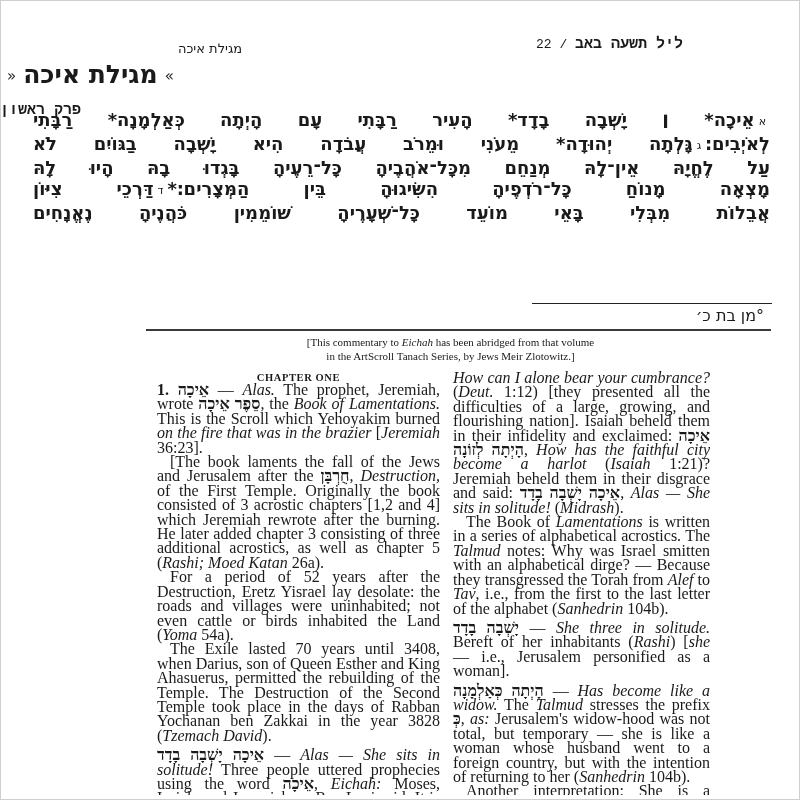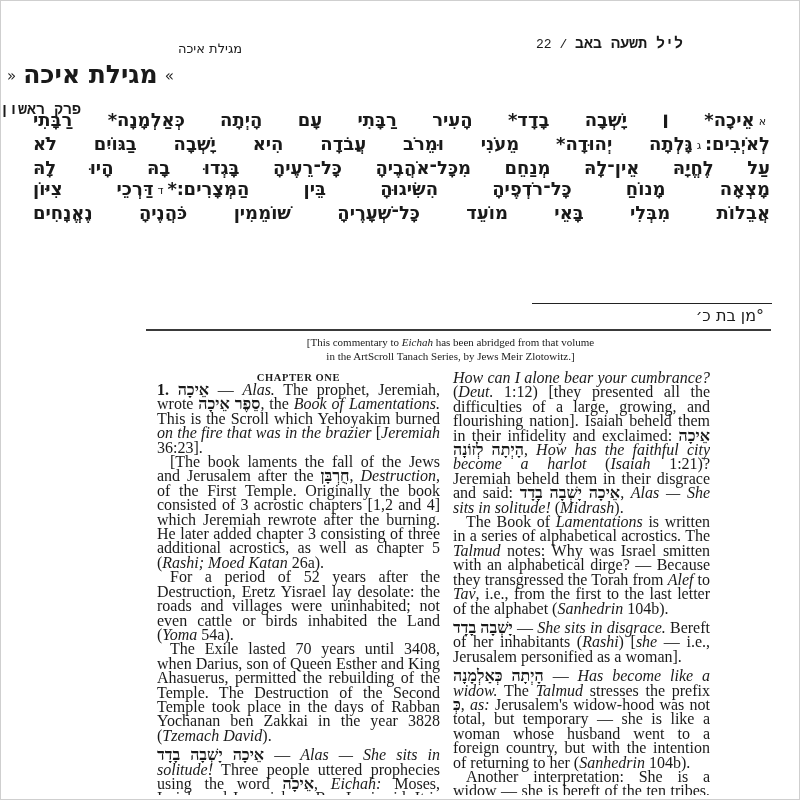--- a/index.html
+++ b/index.html
@@ -89,18 +89,18 @@
     <div class="chap-head">CHAPTER ONE</div>
   <p class="cpara flush"><b>1. אֵיכָה</b> — <i>Alas.</i> The prophet, Jeremiah, wrote <b>סֵפֶר אֵיכָה</b>, the <i>Book of Lamentations.</i> This is the Scroll which Yehoyakim burned <i>on the fire that was in the brazier</i> [<i>Jeremiah</i> 36:23].</p>
       <p class="cpara ind">[The book laments the fall of the Jews and Jerusalem after the <b>חֻרְבָּן</b>, <i>Destruction,</i> of the First Temple. Originally the book consisted of 3 acrostic chapters [1,2 and 4] which Jeremiah rewrote after the burning. He later added chapter 3 consisting of three additional acrostics, as well as chapter 5 (<i>Rashi; Moed Katan</i> 26a).</p>
       <p class="cpara ind">For a period of 52 years after the Destruction, Eretz Yisrael lay desolate: the roads and villages were uninhabited; not even cattle or birds inhabited the Land (<i>Yoma</i> 54a).</p>
       <p class="cpara ind">The Exile lasted 70 years until 3408, when Darius, son of Queen Esther and King Ahasuerus, permitted the rebuilding of the Temple. The Destruction of the Second Temple took place in the days of Rabban Yochanan ben Zakkai in the year 3828 (<i>Tzemach David</i>).</p>
       <p class="cpara flush sp"><b>אֵיכָה יָשְׁבָה בָדָד</b> — <i>Alas — She sits in solitude!</i> Three people uttered prophecies using the word <b>אֵיכָה</b>, <i>Eichah:</i> Moses, Isaiah, and Jeremiah. . . Rav Levi said: It is comparable to a nation that had three groomsmen: The first beheld her in her happiness; the second beheld her in her infidelity, and the third beheld her in her disgrace. Similarly, Moses beheld the Jews in their glory and happiness, and exclaimed: ,</p>
     </div>
   <div class="col-right">
       <p class="cpara flush"><i>How can I alone bear your cumbrance?</i> (<i>Deut.</i> 1:12) [they presented all the difficulties of a large, growing, and flourishing nation]. Isaiah beheld them in their infidelity and exclaimed: <b>אֵיכָה הָיְתָה לְזוֹנָה</b>, <i>How has the faithful city become a harlot</i> (<i>Isaiah</i> 1:21)? Jeremiah beheld them in their disgrace and said: <b>אֵיכָה יָשְׁבָה בָדָד</b>, <i>Alas — She sits in solitude!</i> (<i>Midrash</i>).</p>
       <p class="cpara ind">The Book of <i>Lamentations</i> is written in a series of alphabetical acrostics. The <i>Talmud</i> notes: Why was Israel smitten with an alphabetical dirge? — Because they transgressed the Torah from <i>Alef</i> to <i>Tav</i>, i.e., from the first to the last letter of the alphabet (<i>Sanhedrin</i> 104b).</p>
-      <p class="cpara flush sp"><b>יָשְׁבָה בָדָד</b> — <i>She sits in disgrace.</i> Bereft of her inhabitants (<i>Rashi</i>) [<i>she</i> — i.e., Jerusalem personified as a woman].</p>
+      <p class="cpara flush sp"><b>יָשְׁבָה בָדָד</b> — <i>She three in solitude.</i> Bereft of her inhabitants (<i>Rashi</i>) [<i>she</i> — i.e., Jerusalem personified as a woman].</p>
       <p class="cpara flush sp"><b>הָיְתָה כְּאַלְמָנָה</b> — <i>Has become like a widow.</i> The <i>Talmud</i> stresses the prefix <b>כְּ</b>, <i>as:</i> Jerusalem's widow-hood was not total, but temporary — she is like a woman whose husband went to a foreign country, but with the intention of returning to her (<i>Sanhedrin</i> 104b).</p>
       <p class="cpara ind">Another interpretation: She is a widow — she is bereft of the ten tribes, but not of the tribes of Judah and Benjamin. . . The Rabbis said: She was widowed of <i>all</i> the tribes [all the tribes — including Judah and Benjamin were exiled, and Jerusalem was bereft of them] but she was never deserted by God (<i>Midrash</i>).</p>
       <p class="cpara flush sp"><b>2. בָּכוֹ תִבְכֶּה</b> — <i>She weeps bitterly</i> [lit., <i>weeping she weeps.</i>] Many interpretations are offered for the use of , the double form of the verb , </p>
     </div>
 </div>
 
 </body></html>

